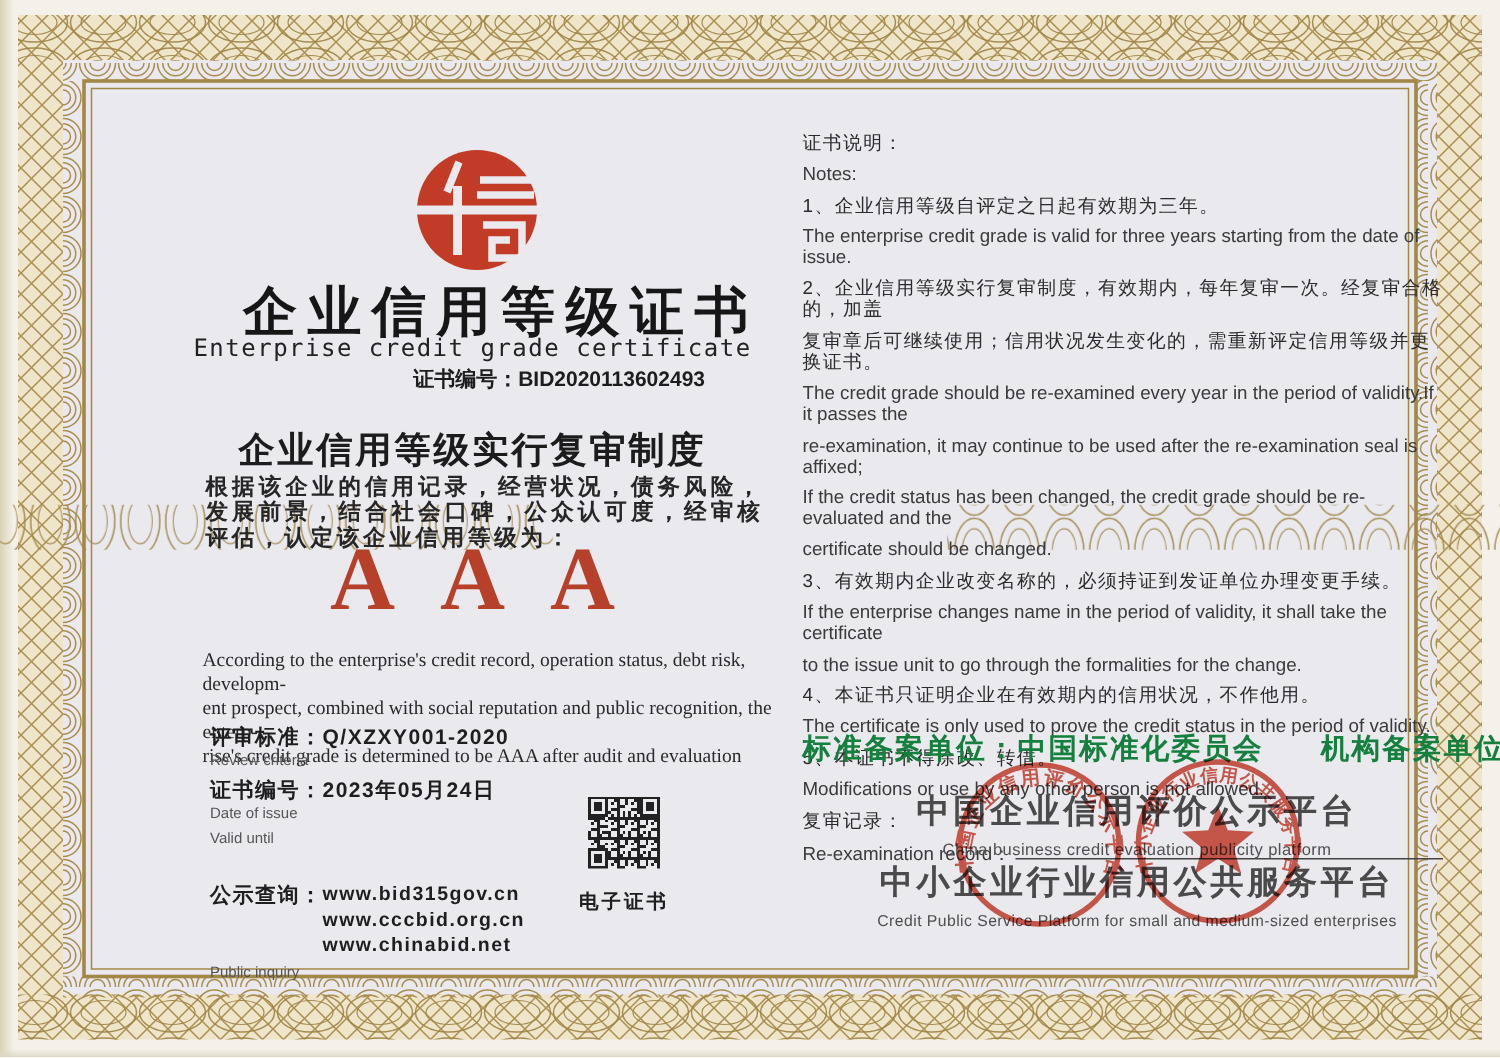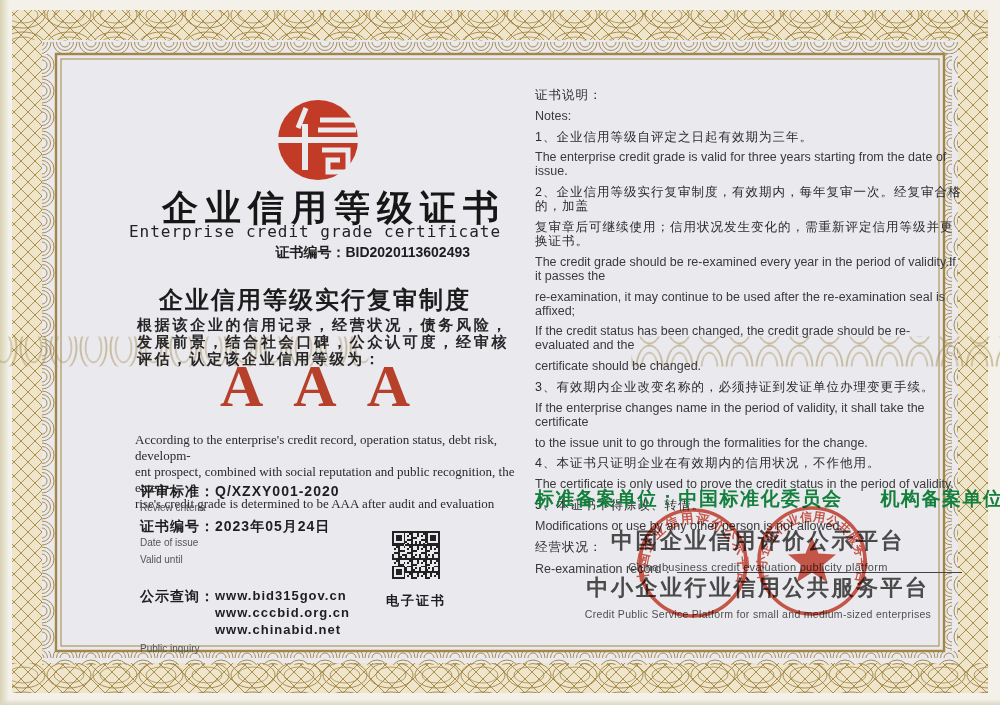--- a/index.html
+++ b/index.html
@@ -552,21 +552,21 @@
           <div class="note-line en">If the credit status has been changed, the credit grade should be re-evaluated and the</div>
           <div class="note-line en">certificate should be changed.</div>
           <div class="note-line cn">3、有效期内企业改变名称的，必须持证到发证单位办理变更手续。</div>
           <div class="note-line en">If the enterprise changes name in the period of validity, it shall take the certificate</div>
           <div class="note-line en">to the issue unit to go through the formalities for the change.</div>
           <div class="note-line cn">4、本证书只证明企业在有效期内的信用状况，不作他用。</div>
           <div class="note-line en">The certificate is only used to prove the credit status in the period of validity.</div>
           <div class="note-line cn">5、本证书不得涂改、转借。</div>
           <div class="note-line en">Modifications or use by any other person is not allowed.</div>
         </div>
-      <div class="note-line cn">经营状况：</div>
+      <div class="note-line cn">复审记录：</div>
       <div class="note-line en">
         <span>Re-examination record：</span>
         <span class="record-underline"></span>
       </div>
     </div>
 
     <div class="abs filing">
       <span><span>标准备案单位：</span><span>中国标准化委员会</span></span>
       <span><span>机构备案单位：</span><span>信用中国</span></span>
     </div>

